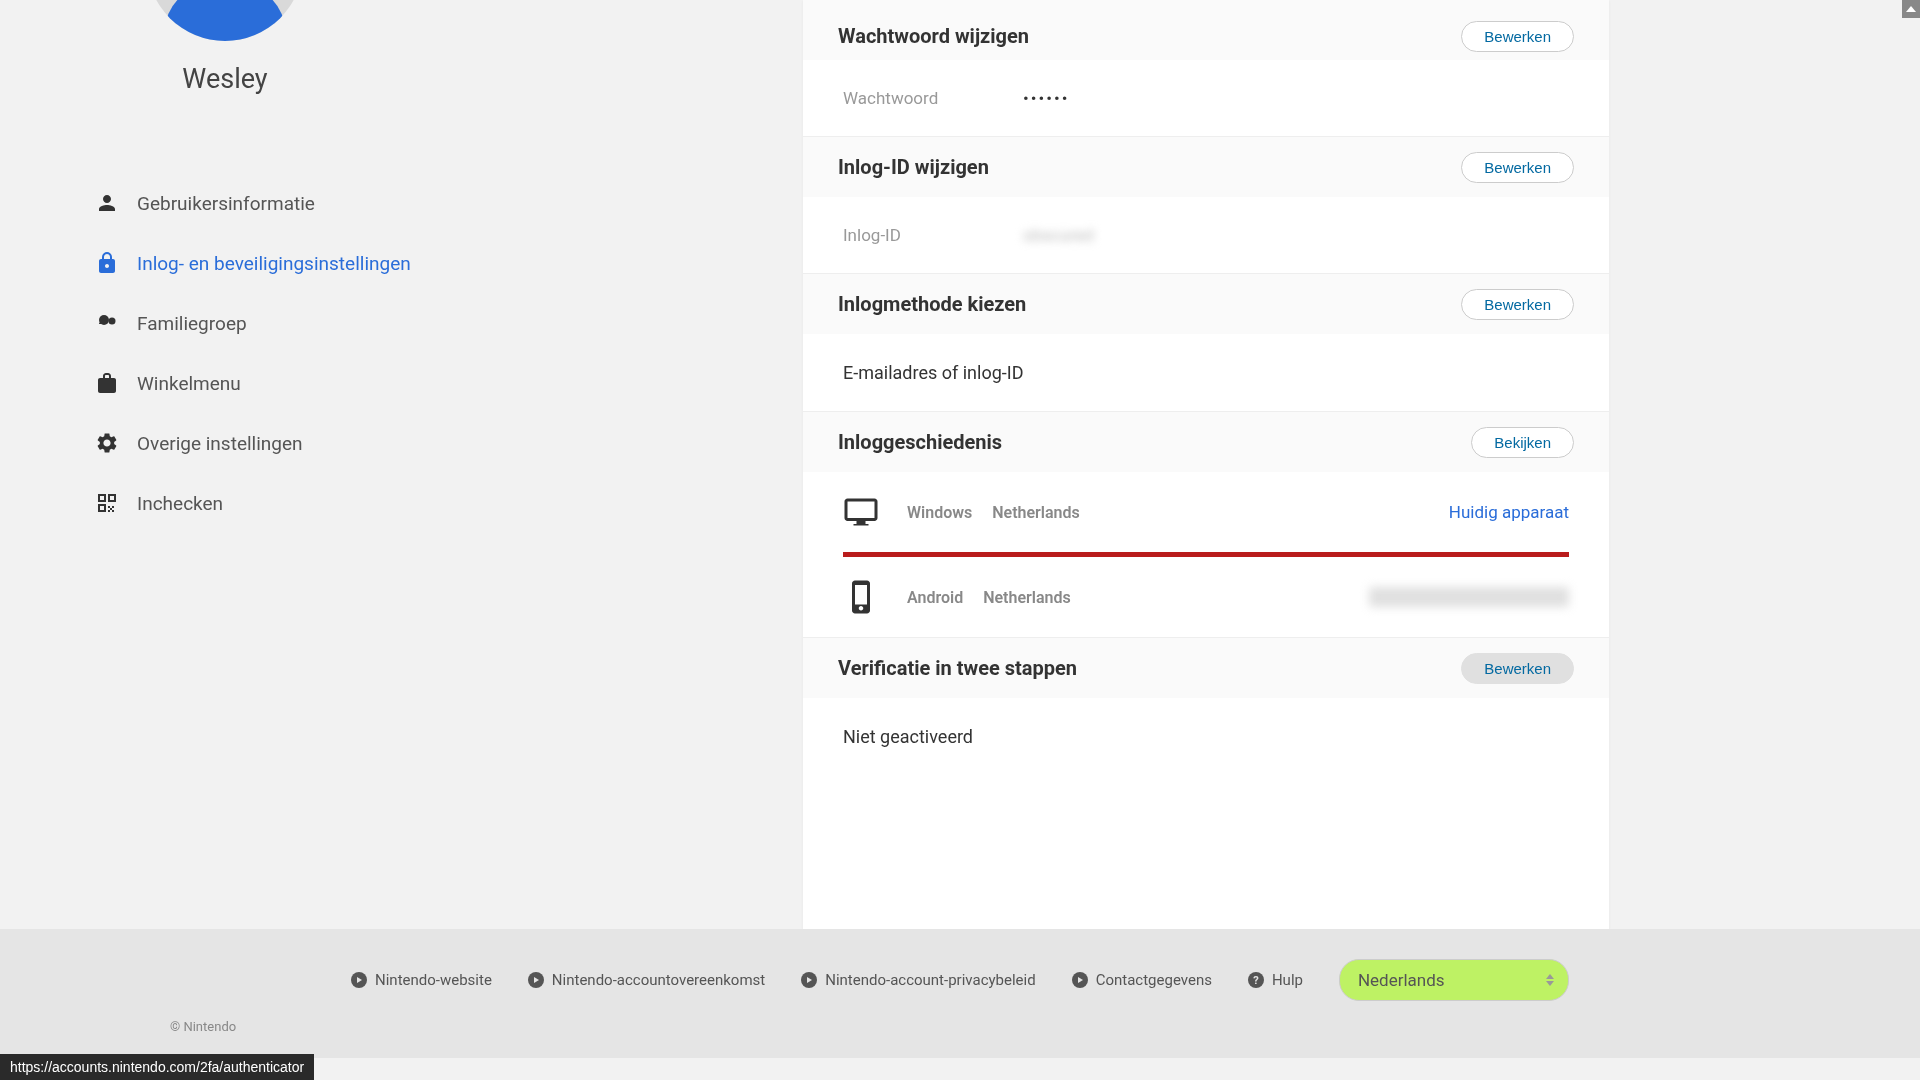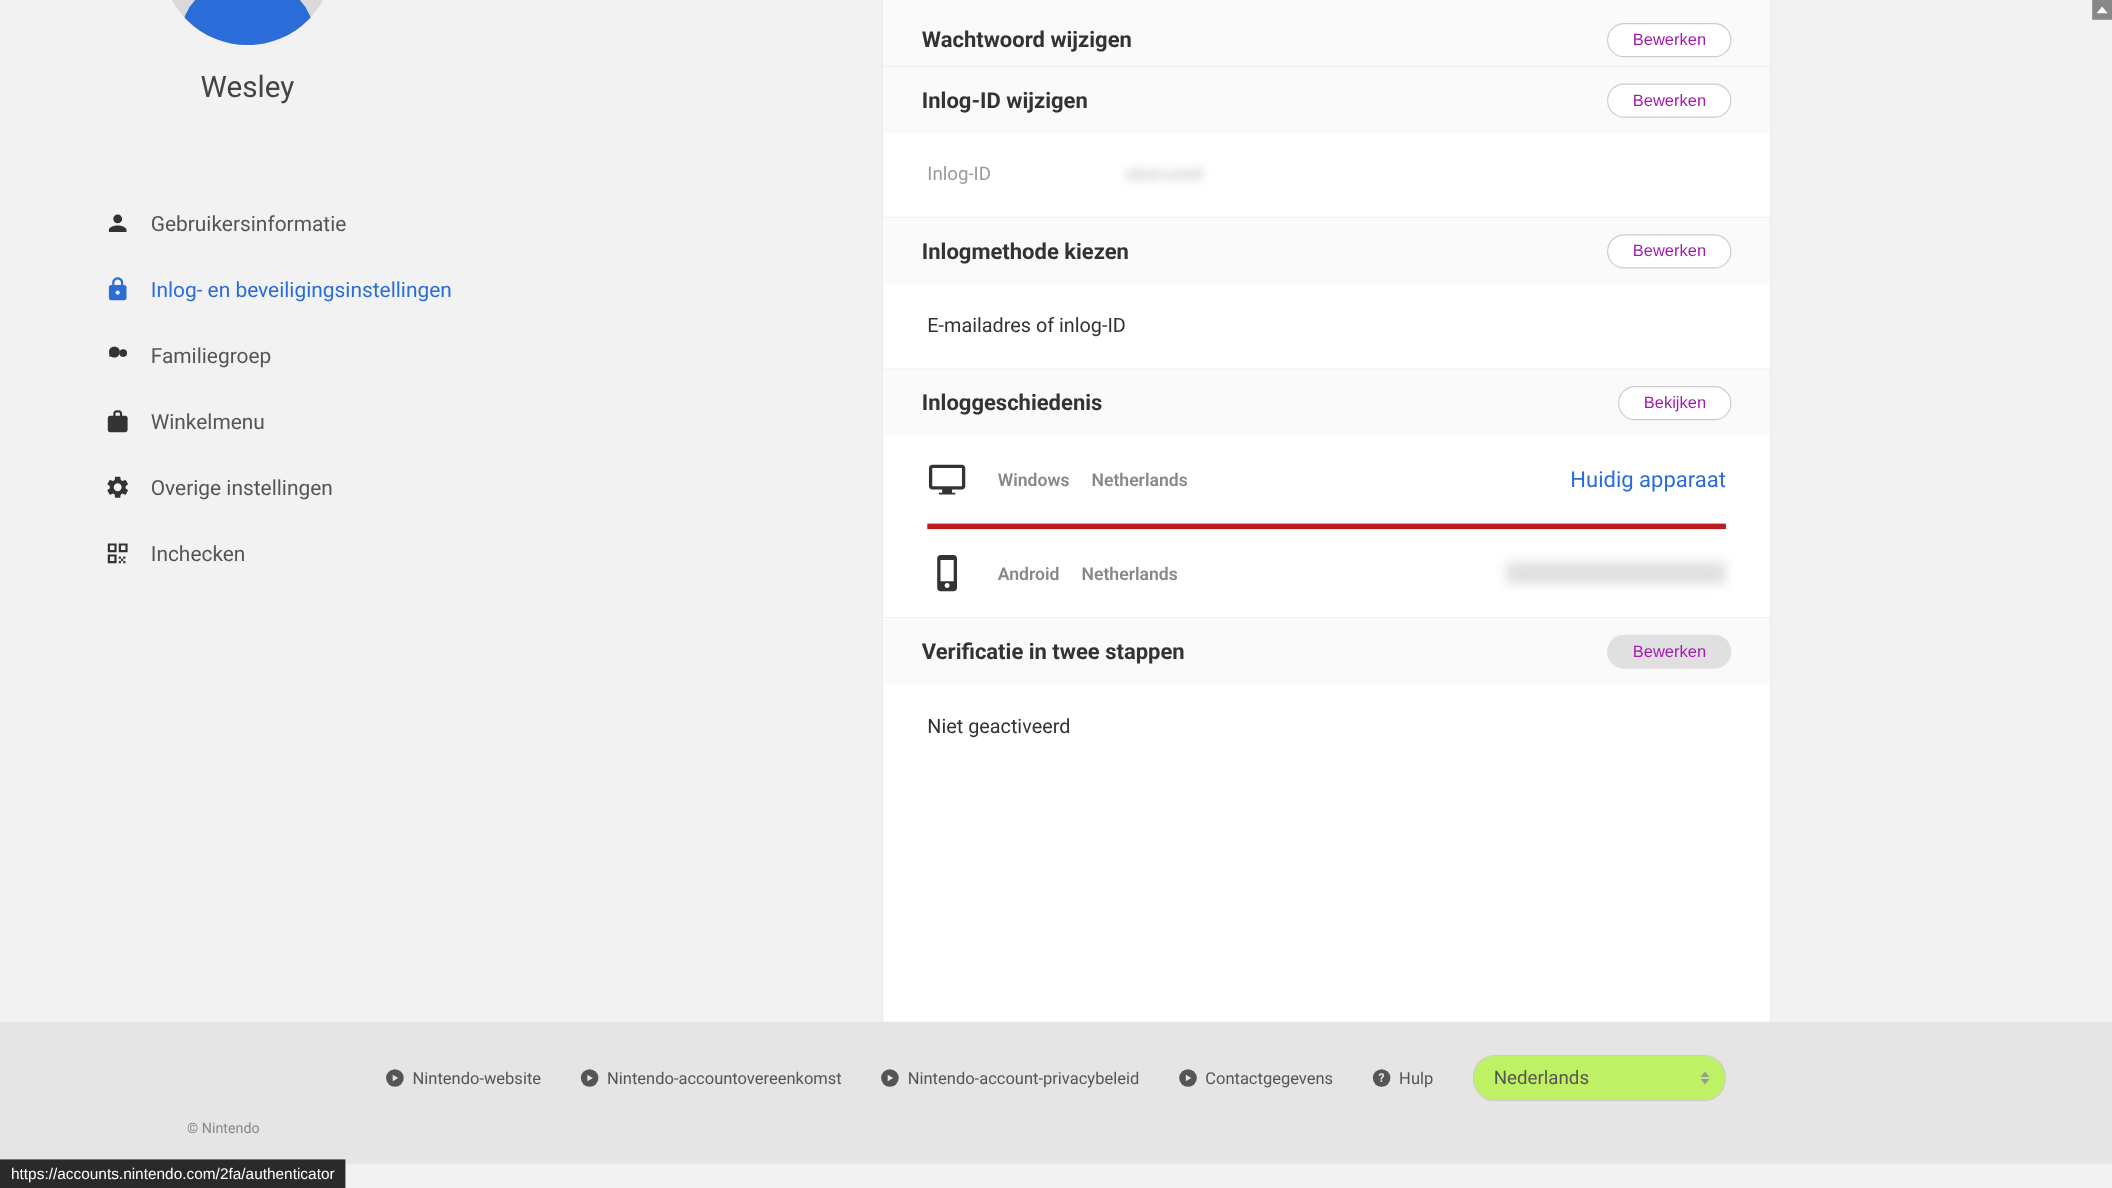--- a/index.html
+++ b/index.html
@@ -118,21 +118,21 @@
       font-size: 20px;
       font-weight: 700;
       color: #333;
     }
     .edit-btn {
       border: 1px solid #ccc;
       background: #fff;
       padding: 6px 22px;
       border-radius: 18px;
       font-size: 15px;
-      color: #a21caf;
+      color: #0369a1;
       cursor: pointer;
     }
     .edit-btn.hovered {
       background: #e0e0e0;
       border-color: #e0e0e0;
     }
     .section-body {
       padding: 18px 40px;
     }
     .data-row {
@@ -181,21 +181,21 @@
       gap: 20px;
       flex: 1;
     }
     .history-os, .history-loc {
       color: #888;
       font-size: 16px;
       font-weight: 600;
     }
     .history-status {
       color: #2a6dd9;
-      font-size: 20px;
+      font-size: 17px;
     }
     .history-status.blurred {
       color: #bbb;
       filter: blur(5px);
       width: 200px;
       height: 20px;
       background: #e0e0e0;
       border-radius: 3px;
     }
     .footer {
@@ -390,20 +390,26 @@
       </div>
     </div>
   </div>
 
   <div class="main">
 
     <div class="section">
       <div class="section-header first">
         <div class="section-title">Wachtwoord wijzigen</div>
         <button class="edit-btn">Bewerken</button>
+      </div>
+      <div class="section-body">
+        <div class="data-row">
+          <div class="data-label">Wachtwoord</div>
+          <div class="data-value">••••••</div>
+        </div>
       </div>
     </div>
 
     <div class="section">
       <div class="section-header">
         <div class="section-title">Inlog-ID wijzigen</div>
         <button class="edit-btn">Bewerken</button>
       </div>
       <div class="section-body">
         <div class="data-row">

